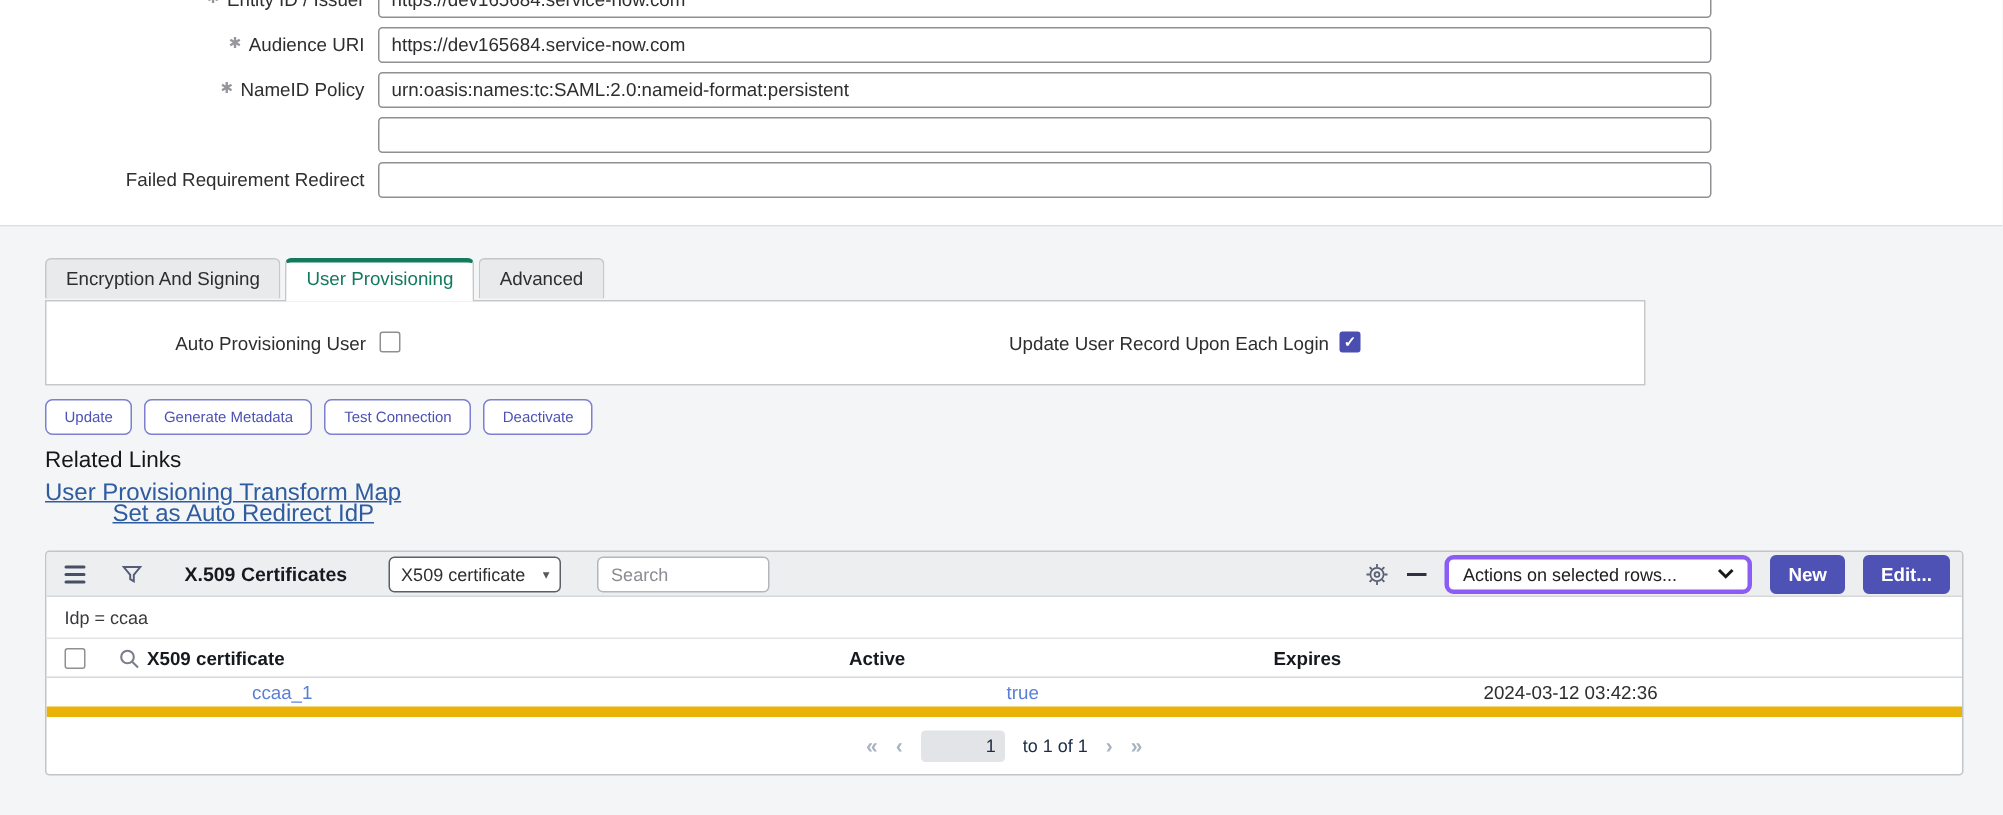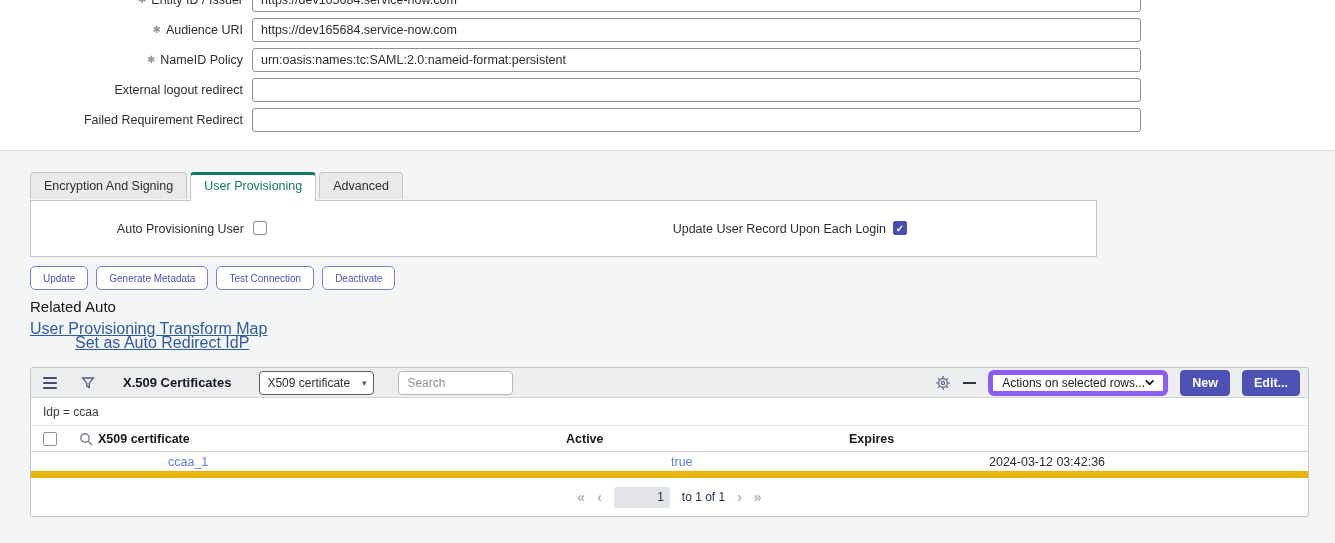--- a/index.html
+++ b/index.html
@@ -91,21 +91,21 @@
   }
   .col-select .caret { color:#55585e; font-size:9px; margin-left:4px; }
   .search-input {
     width:115px; height:24px; border:1px solid #b5b6ba; border-radius:4px;
     padding:0 8px; font-family:"Liberation Sans", sans-serif; font-size:12px; color:#2e2e30; outline:none;
   }
   .search-input::placeholder { color:#8b8d92; }
   .header-right { margin-left:auto; display:flex; align-items:center; gap:12px; }
   .minus-icon { width:13px; height:2px; background:#2e3240; cursor:pointer; }
   .actions-select {
-    width:180px; height:26px; background:#fff; border:5px solid #8b5cf6; border-radius:6px;
+    width:205px; height:26px; background:#fff; border:3px solid #8b5cf6; border-radius:6px;
     display:flex; align-items:center; justify-content:space-between; padding:0 9px;
     font-size:12px; color:#202024; cursor:pointer; white-space:nowrap;
   }
   .btn-fill {
     height:26px; padding:0 11px; background:#4e52b5; border:1px solid #4e52b5; border-radius:4px;
     color:#fff; font-family:"Liberation Sans", sans-serif; font-size:12.5px; font-weight:bold;
     display:flex; align-items:center; cursor:pointer; white-space:nowrap;
   }
   .breadcrumb-row {
     height:28px; flex:0 0 28px; display:flex; align-items:center;
@@ -155,23 +155,20 @@
 
   <div class="form-row" style="top:48px;">
     <div class="form-label">
       <span class="req-marker">✱</span>
       <span>NameID Policy</span>
     </div>
     <input class="form-input" type="text" value="urn:oasis:names:tc:SAML:2.0:nameid-format:persistent" style="">
   </div>
 
   <div class="form-row" style="top:78px;">
-    <div class="form-label">
-      <span>External logout redirect</span>
-    </div>
     <input class="form-input" type="text" value="" style="">
   </div>
 
   <div class="form-row" style="top:108px;">
     <div class="form-label">
       <span>Failed Requirement Redirect</span>
     </div>
     <input class="form-input" type="text" value="" style="">
   </div>
 
@@ -191,21 +188,21 @@
   <div class="checkbox checked" style="left:862px;">✓</div>
 </div>
 
 <div class="btn-row">
   <button class="btn-outline">Update</button>
   <button class="btn-outline">Generate Metadata</button>
   <button class="btn-outline">Test Connection</button>
   <button class="btn-outline">Deactivate</button>
 </div>
 
-<div class="related-title">Related Auto</div>
+<div class="related-title">Related Links</div>
 <a class="rel-link" style="top:320px;">User Provisioning Transform Map</a>
 <a class="rel-link" style="top:334px;margin-left:45px;">Set as Auto Redirect IdP</a>
 
 <div class="card">
 
   <div class="list-header">
     <div class="hamburger">
         <div></div>
         <div></div>
         <div></div>

